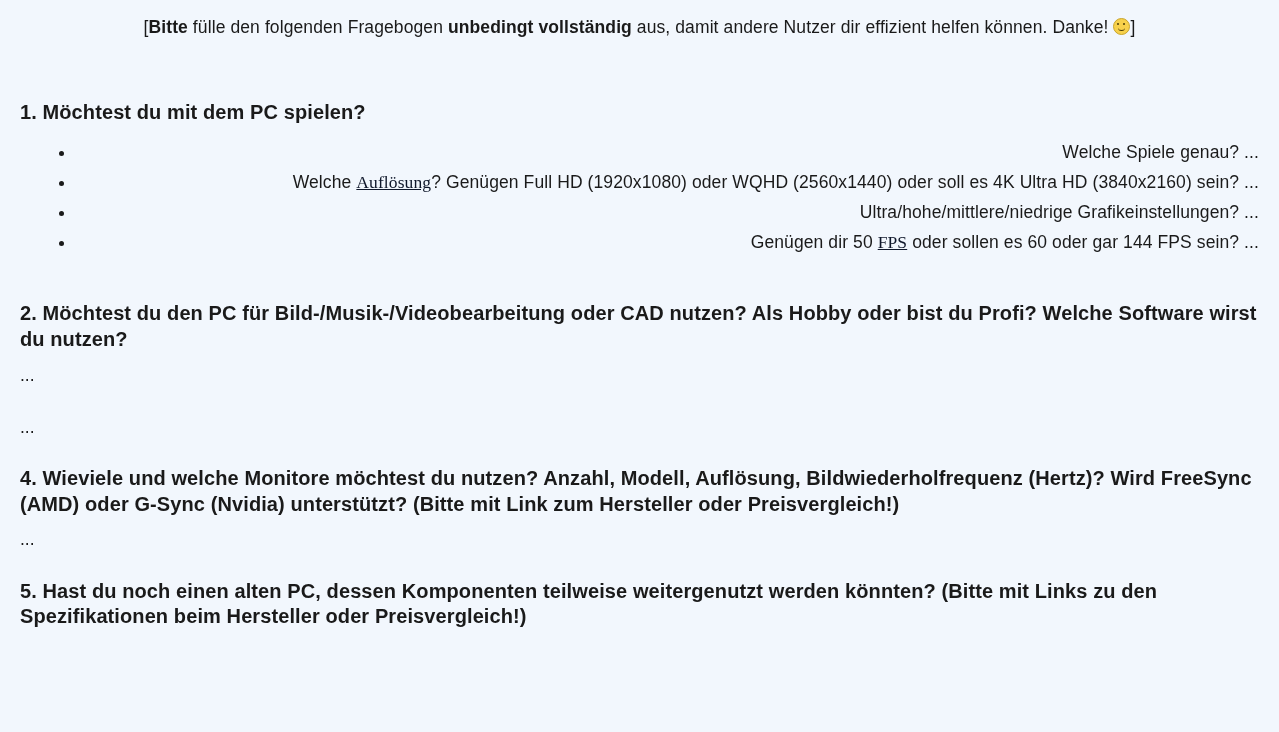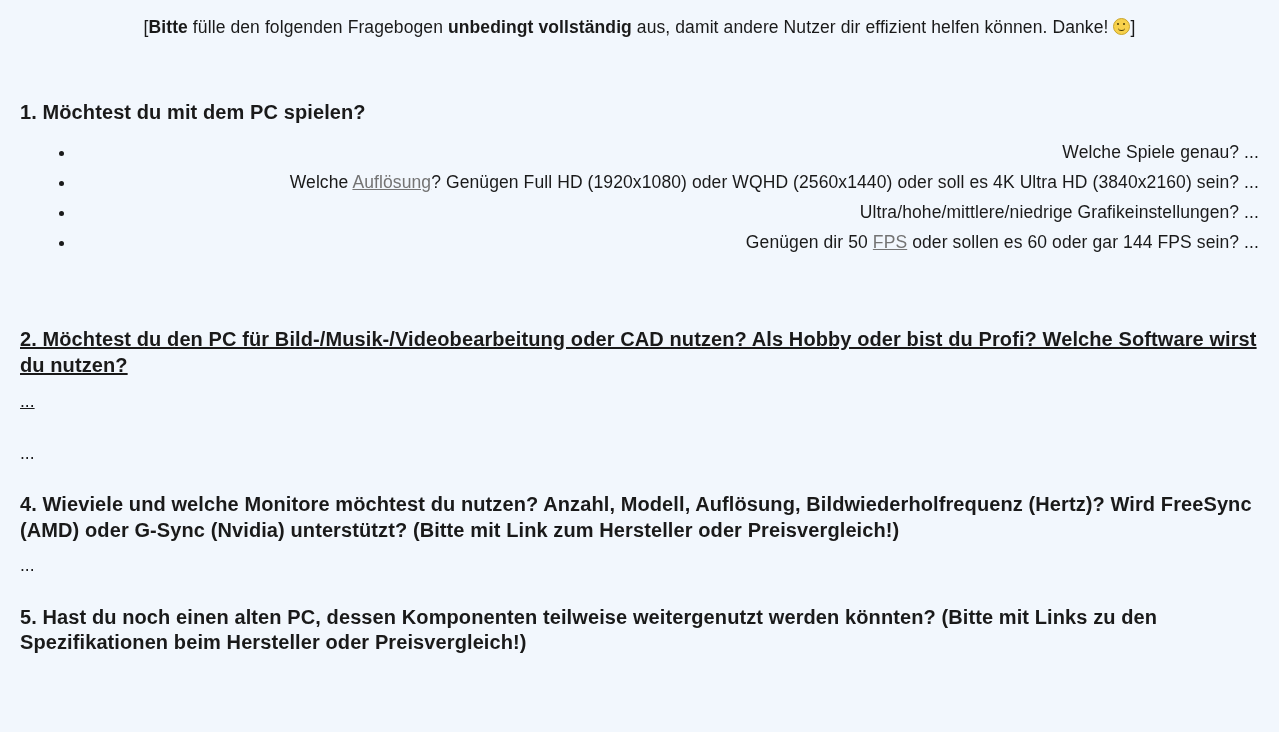--- a/index.html
+++ b/index.html
@@ -68,22 +68,23 @@
     list-style: disc;
   }
   ul.sub li {
     font-size: 17.5px;
     line-height: 1.48;
     margin: 0 0 4px 0;
     letter-spacing: 0.1px;
     text-align: right;
   }
   a.link {
-    color: #737373;
+    color: #0f172a;
     text-decoration: underline;
+    font-family: Liberation Serif, serif;
   }
   .dots {
     font-size: 17.5px;
     line-height: 1.5;
     margin: 9px 0 0 0;
   }
   .last-partial {
     margin-top: 22px;
     padding-left: 56px;
     font-size: 17.5px;
@@ -107,21 +108,21 @@
   <div class="q1-block">
     <h2 class="q">1. Möchtest du mit dem PC spielen?</h2>
     <ul class="sub">
       <li><span>Welche Spiele genau? ...</span></li>
       <li><span>Welche </span><a class="link" href="#">Auflösung</a><span>? Genügen Full HD (1920x1080) oder WQHD (2560x1440) oder soll es 4K Ultra HD (3840x2160) sein? ...</span></li>
       <li><span>Ultra/hohe/mittlere/niedrige Grafikeinstellungen? ...</span></li>
       <li><span>Genügen dir 50 </span><a class="link" href="#">FPS</a><span> oder sollen es 60 oder gar 144 FPS sein? ...</span></li>
     </ul>
   </div>
 
-  <div class="q-block" style="margin-top:72px;text-decoration:underline;">
+  <div class="q-block" style="margin-top:46px;">
     <h2 class="q">2. Möchtest du den PC für Bild-/Musik-/Videobearbeitung oder CAD nutzen? Als Hobby oder bist du Profi? Welche Software wirst du nutzen?</h2>
     <p class="dots">...</p>
   </div>
 
   <div class="q-block">
     <p class="dots">...</p>
   </div>
 
   <div class="q-block">
     <h2 class="q">4. Wieviele und welche Monitore möchtest du nutzen? Anzahl, Modell, Auflösung, Bildwiederholfrequenz (Hertz)? Wird FreeSync (AMD) oder G-Sync (Nvidia) unterstützt? (Bitte mit Link zum Hersteller oder Preisvergleich!)</h2>

